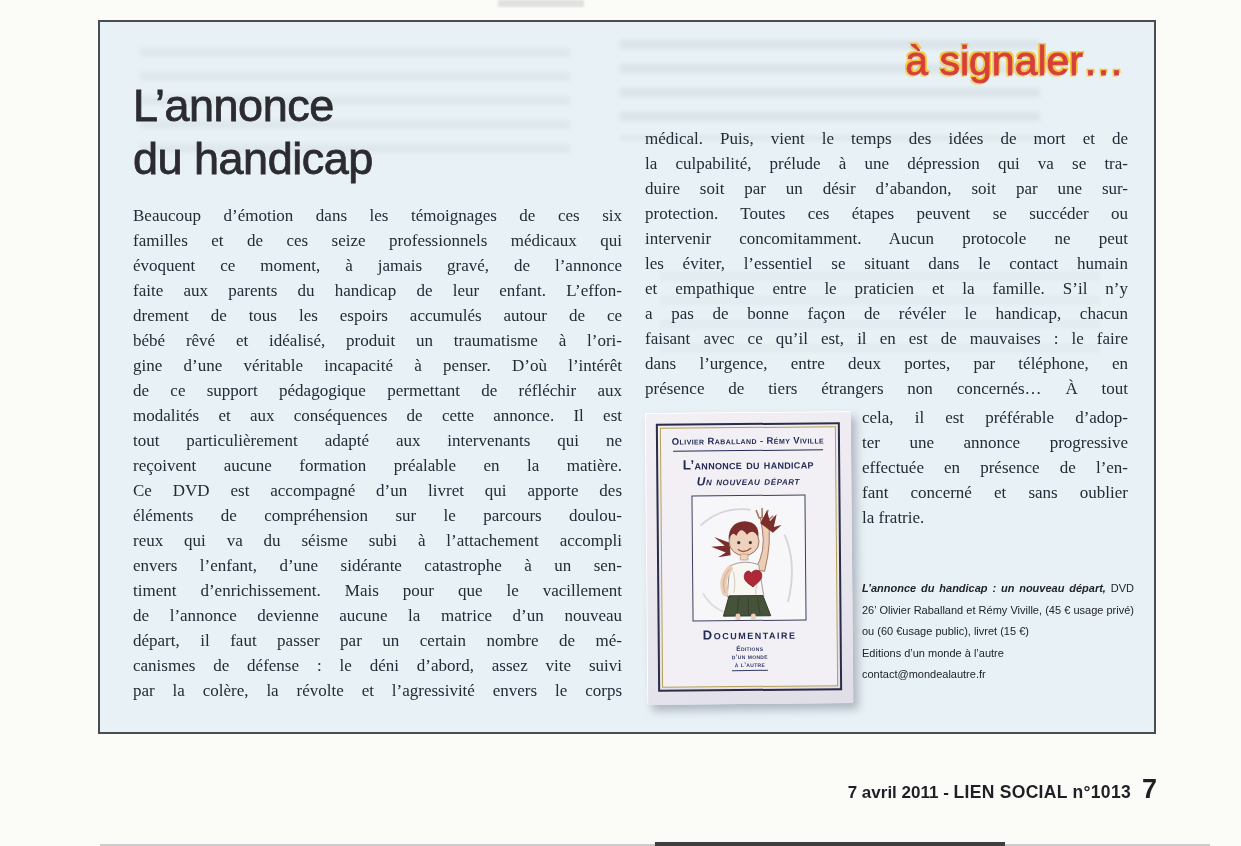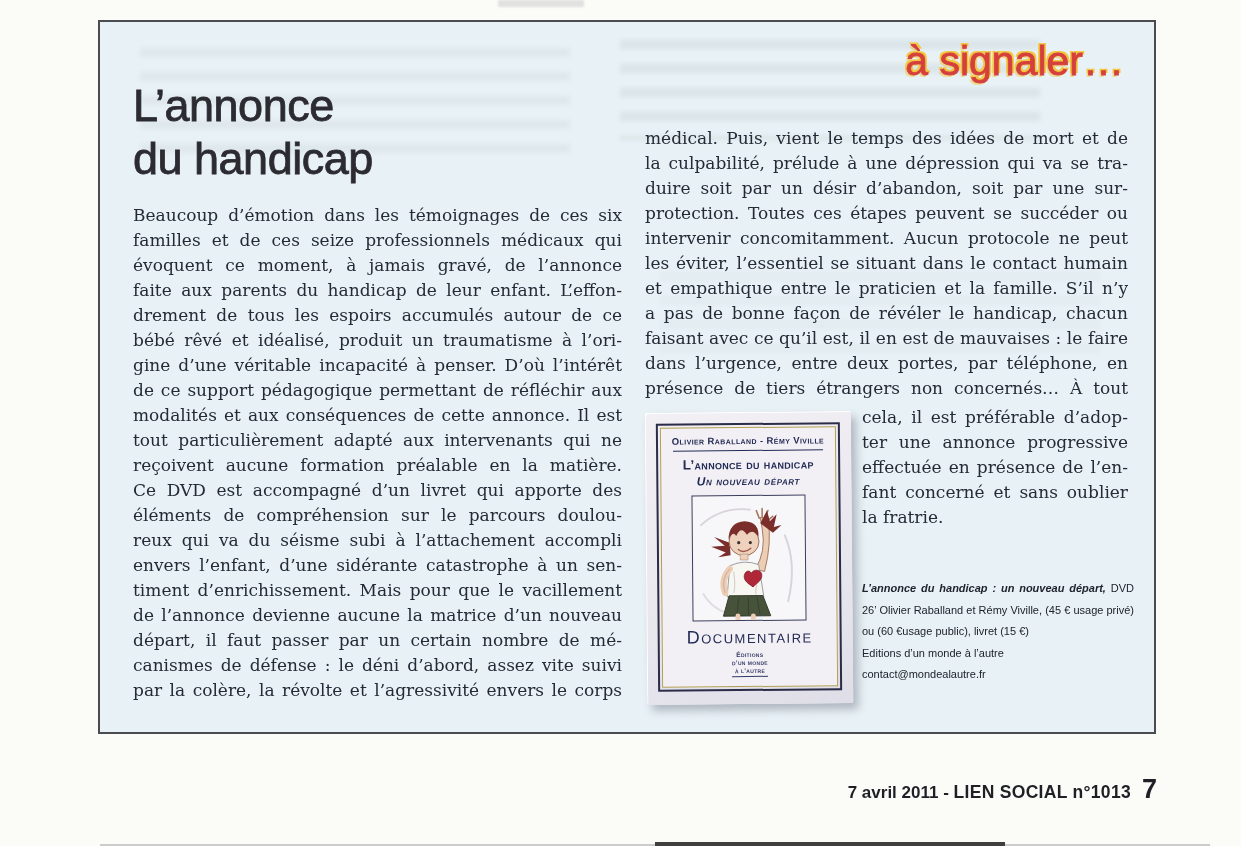--- a/index.html
+++ b/index.html
@@ -47,21 +47,21 @@
     letter-spacing:-0.5px;
   }
   .body-col{
     position:absolute;
     font-family:"DejaVu Serif","Liberation Serif",serif;
     font-size:17px;line-height:25px;color:#242b37;
   }
   .col-left{left:33px;top:181px;width:489px;}
   .col-right{left:545px;top:104px;width:483px;}
   .col-wrap{left:762px;top:383px;width:266px;}
-  .tline{text-align:justify;text-align-last:justify;}
+  .tline{text-align:justify;text-align-last:justify;font-family:Liberation Serif, serif;}
   .no-stretch-last .tline:last-child{text-align-last:left;}
   
   .dvd{
     position:absolute;left:546px;top:390px;width:206px;height:292px;
     background:linear-gradient(160deg,#f2f0f4 0%,#e9e7ee 60%,#dfdde6 100%);
     border-radius:2px;transform:rotate(-0.5deg);
     box-shadow:5px 6px 9px rgba(90,95,115,.4),1px 1px 0 #fff inset;
     padding:11px 11px 13px;
   }
   .dvd-frame{height:100%;border:2px solid #2a2c48;padding:2px;}
@@ -81,21 +81,21 @@
   }
   .dvd-subtitle{
     font-size:12px;font-weight:bold;font-style:italic;
     color:var(--cover-navy,#232a55);font-variant:small-caps;letter-spacing:.6px;margin-top:2px;
   }
   .dvd-illustration{
     margin:7px 0 6px;width:114px;height:126px;
     border:1px solid #3c3e5c;background:#f7f6f9;overflow:hidden;flex:0 0 auto;
   }
   .dvd-category{
-    font-size:18px;font-weight:normal;color:var(--cover-navy,#232a55);
+    font-size:13px;font-weight:bold;color:var(--cover-navy,#232a55);
     font-variant:small-caps;letter-spacing:1.5px;
   }
   .dvd-publisher{
     margin-top:3px;font-size:6.5px;font-weight:bold;line-height:1.25;
     color:#343b68;text-align:center;letter-spacing:.3px;
     border-bottom:1px solid #343b68;padding-bottom:1px;
     font-variant:small-caps;
   }
   
   .caption{

